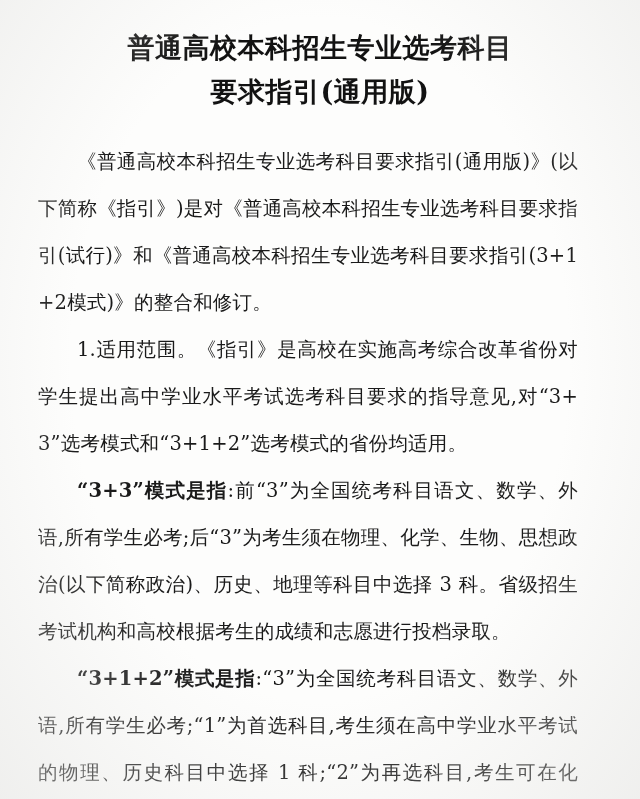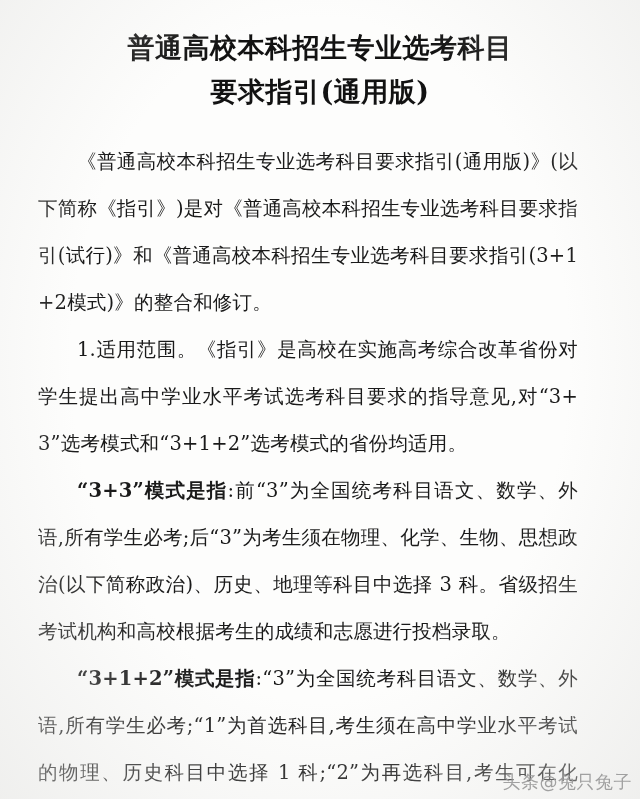--- a/index.html
+++ b/index.html
@@ -107,15 +107,14 @@
     <p class="para">
       <b>“3+3”模式是指</b><span>:前“3”为全国统考科目语文、数学、外语,所有学生必考;后“3”为考生须在物理、化学、生物、思想政治(以下简称政治)、历史、地理等科目中选择 3 科。省级招生考试机构和高校根据考生的成绩和志愿进行投档录取。</span>
     </p>
 
     <p class="para">
       <b>“3+1+2”模式是指</b><span>:“3”为全国统考科目语文、数学、外语,所有学生必考;“1”为首选科目,考生须在高中学业水平考试的物理、历史科目中选择 1 科;“2”为再选科目,考生可在化学、生物、政治、地理等科目中选择 2 科。省级招生考试机构和高校按选考物理、选考历史两个类别分别公布招生计划,根据考生的成绩和志愿进行投档录取。</span>
     </p>
 
   </div>
 
-  <div class="watermark">头条@兔只兔子</div>
 
 </div>
 
 </body></html>

